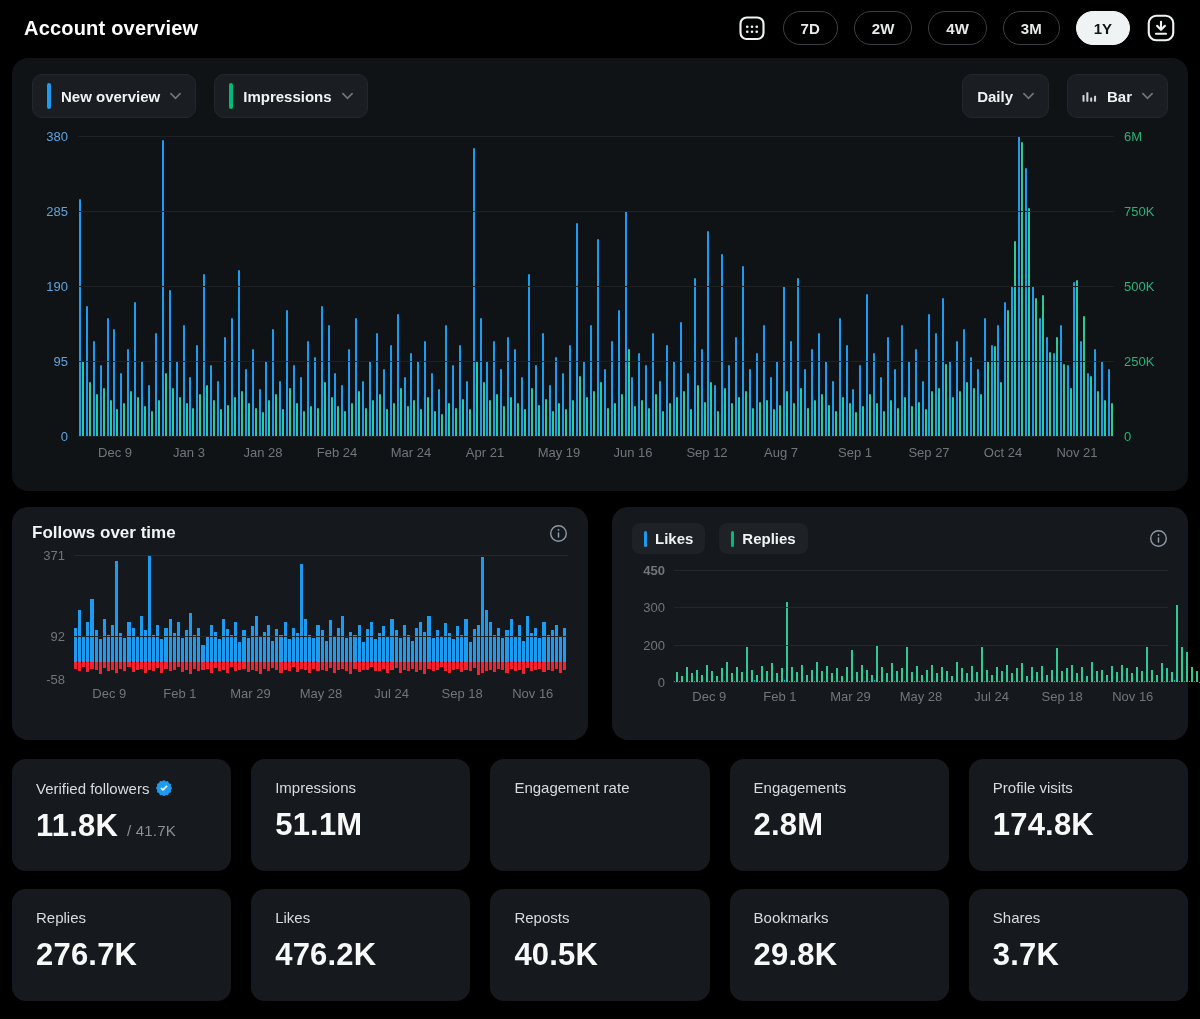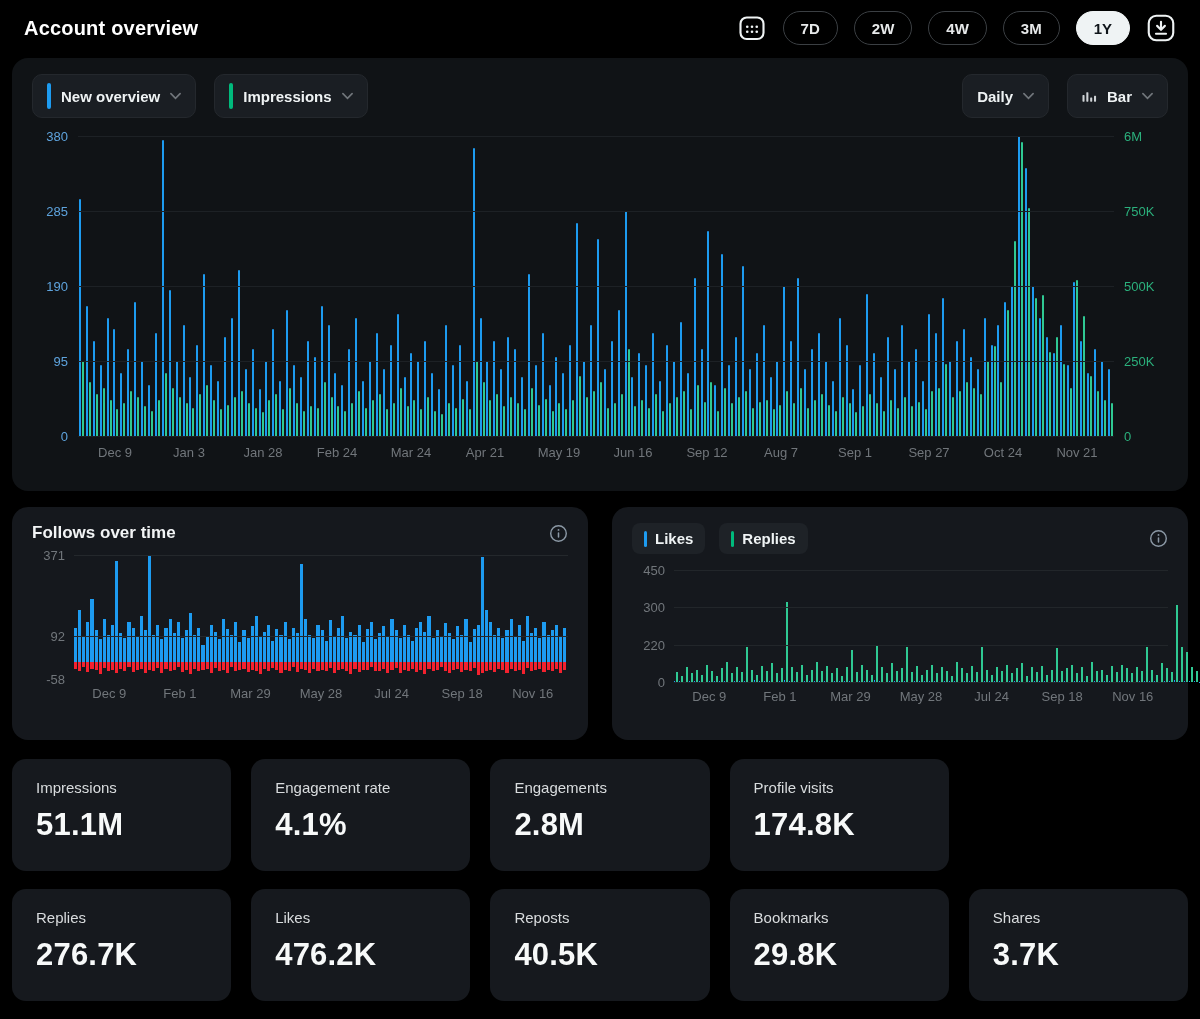--- a/index.html
+++ b/index.html
@@ -1574,23 +1574,23 @@
       <span>
         <svg width="19" height="19" viewBox="0 0 20 20">
             <circle cx="10" cy="10" r="8.2" fill="none" stroke="#8b98a5" stroke-width="1.5"></circle>
             <circle cx="10" cy="6.2" r="1" fill="#8b98a5"></circle>
             <rect x="9.2" y="8.6" width="1.6" height="5.8" rx="0.8" fill="#8b98a5"></rect>
           </svg>
       </span>
     </div>
     <div class="small-chart" style="margin-top:16px;">
       <div class="s-axis" id="posts-axis" style="height:112px;">
-          <span class="tick" style="top: 0%;">450</span>
+          <span class="tick" style="top: 0%; font-weight: bold;">450</span>
           <span class="tick" style="top: 33.3333%;">300</span>
-          <span class="tick" style="top: 66.6667%;">220</span>
+          <span class="tick" style="top: 66.6667%;">200</span>
           <span class="tick" style="top: 100%;">0</span>
         </div>
       <div class="s-plot" id="posts-plot" style="height:112px;">
         <div class="bars" id="posts-bars">
             <div class="fslot" style="align-items: flex-end; gap: 1px; display: flex;">
               <div style="width: 1px; height: 0.666667%; background: rgb(29, 155, 240);"></div>
               <div style="width: 2px; height: 8.88889%; background: rgb(47, 201, 147);"></div>
             </div>
             <div class="fslot" style="align-items: flex-end; gap: 1px; display: flex;">
               <div style="width: 1px; height: 1.11111%; background: rgb(29, 155, 240);"></div>
@@ -2026,32 +2026,44 @@
           <span>Sep 18</span>
           <span>Nov 16</span>
         </div>
     </div>
   </div>
 </div>
 
 <div class="stats" id="stats-row-1">
     <div class="card">
       <div class="card-label">
+        <span>Verified followers</span>
+        <span>
+          <svg width="18" height="18" viewBox="0 0 24 24">
+            <path fill="#1d9bf0" d="M12 1.3l2.4 1.9 3-.4 1.2 2.8 2.8 1.2-.4 3 1.9 2.4-1.9 2.4.4 3-2.8 1.2-1.2 2.8-3-.4-2.4 1.9-2.4-1.9-3 .4-1.2-2.8-2.8-1.2.4-3L1.1 12 3 9.6l-.4-3 2.8-1.2 1.2-2.8 3 .4z"></path>
+            <path fill="#fff" d="M10.6 16.1l-3.4-3.4 1.5-1.5 1.9 1.9 4.7-4.7 1.5 1.5z"></path>
+          </svg>
+        </span>
+      </div>
+      <div class="card-value">
+        <span>11.8K</span>
+        <span class="card-suffix">/ 41.7K</span>
+      </div>
+    </div>
+    <div class="card">
+      <div class="card-label">
         <span>Impressions</span>
       </div>
       <div class="card-value">
         <span>51.1M</span>
       </div>
     </div>
     <div class="card">
       <div class="card-label">
         <span>Engagement rate</span>
-      </div>
-      <div class="card-value">
-        <span>4.1%</span>
       </div>
     </div>
     <div class="card">
       <div class="card-label">
         <span>Engagements</span>
       </div>
       <div class="card-value">
         <span>2.8M</span>
       </div>
     </div>

